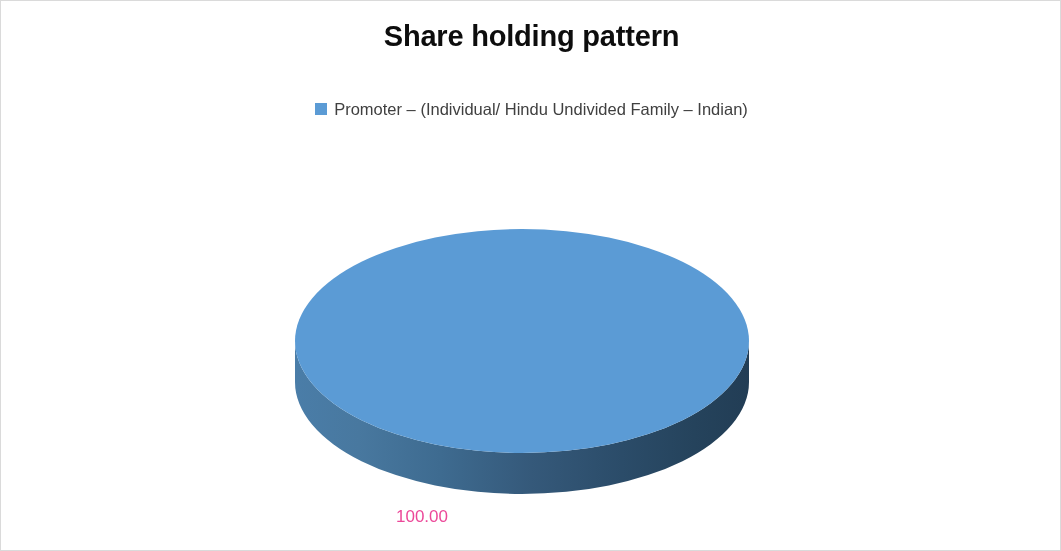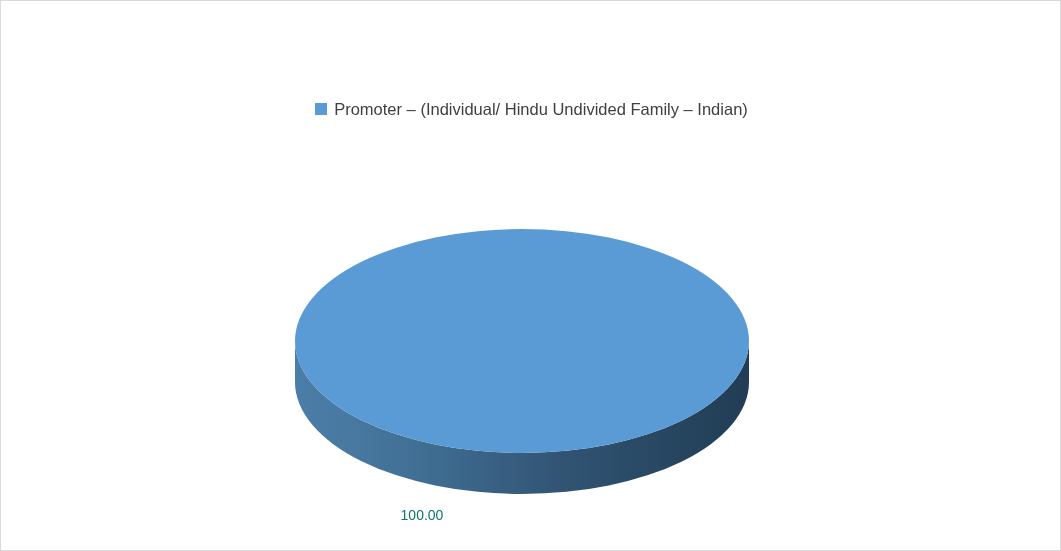--- a/index.html
+++ b/index.html
@@ -85,31 +85,32 @@
   }
 
   
   .data-label {
     position: absolute;
     left: 0;
     top: 506px;
     width: 842px;
     text-align: center;
     font-family: "Liberation Sans", sans-serif;
-    font-size: 14px;
-    color: #0f766e;
+    font-size: 17px;
+    color: #ec4899;
     line-height: 1.2;
     white-space: nowrap;
   }
 </style>
 </head>
 <body>
 
 <div id="chart-canvas">
 
+  <div class="chart-title">Share holding pattern</div>
 
   <div class="legend">
     <div class="legend-entry">
       <span class="legend-swatch" style="background: rgb(91, 155, 213);"></span>
       <span class="legend-label">Promoter – (Individual/ Hindu Undivided Family – Indian)</span>
     </div>
   </div>
 
   <div class="plot-area">
     <svg class="pie-svg" viewBox="0 0 490 292" aria-hidden="true">

